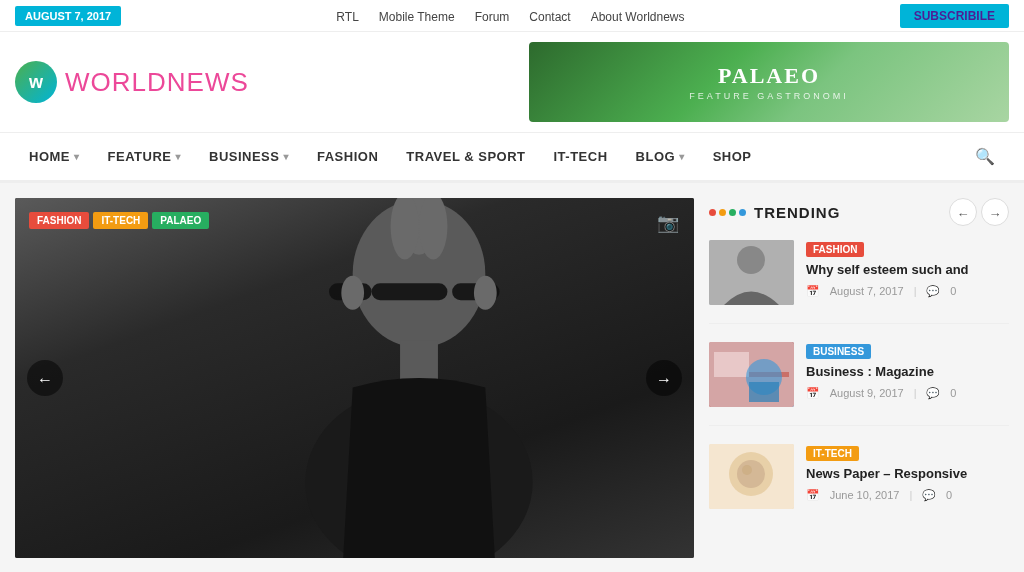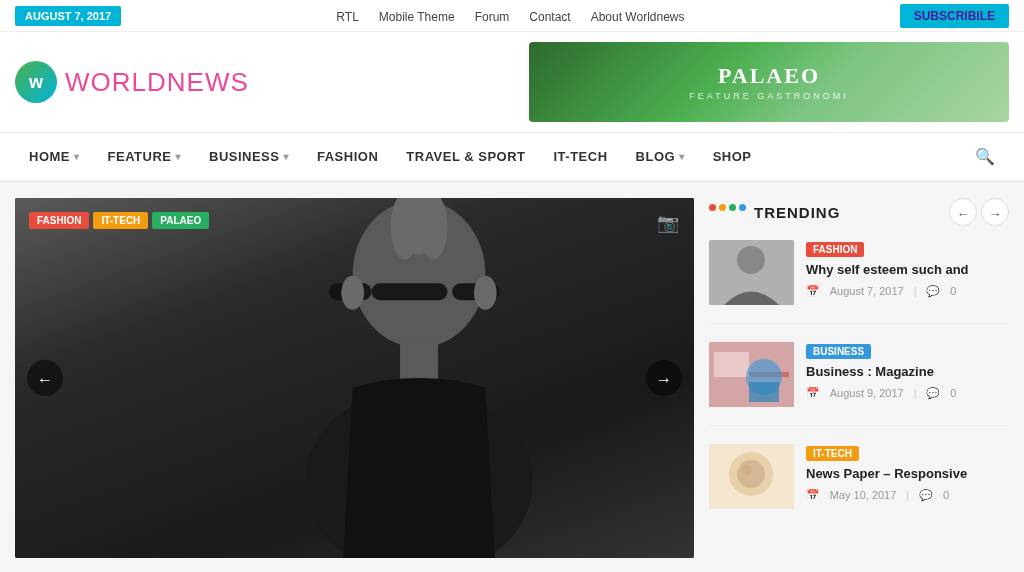--- a/index.html
+++ b/index.html
@@ -237,21 +237,21 @@
       width: 300px;
     }
     .trending-header {
       display: flex;
       align-items: center;
       justify-content: space-between;
       margin-bottom: 14px;
     }
     .trending-title-wrap {
       display: flex;
-      align-items: flex-start;
+      align-items: center;
       gap: 8px;
     }
     .trending-dots {
       display: flex;
       gap: 3px;
     }
     .dot {
       width: 7px;
       height: 7px;
       border-radius: 50%;
@@ -527,21 +527,21 @@
             <ellipse cx="42" cy="30" rx="14" ry="14" fill="#d4b896"></ellipse>
             <ellipse cx="38" cy="26" rx="5" ry="5" fill="#c8a878" opacity="0.5"></ellipse>
           </svg>
         </div>
       </div>
       <div class="trending-content">
         <span class="trending-badge badge-ittech">IT-TECH</span>
         <div class="trending-headline">News Paper – Responsive</div>
         <div class="trending-meta">
           <span>📅</span>
-          <span>May 10, 2017</span>
+          <span>June 10, 2017</span>
           <span class="meta-sep">|</span>
           <span>💬</span>
           <span>0</span>
         </div>
       </div>
     </div>
 
   </div>
 </div>
 

